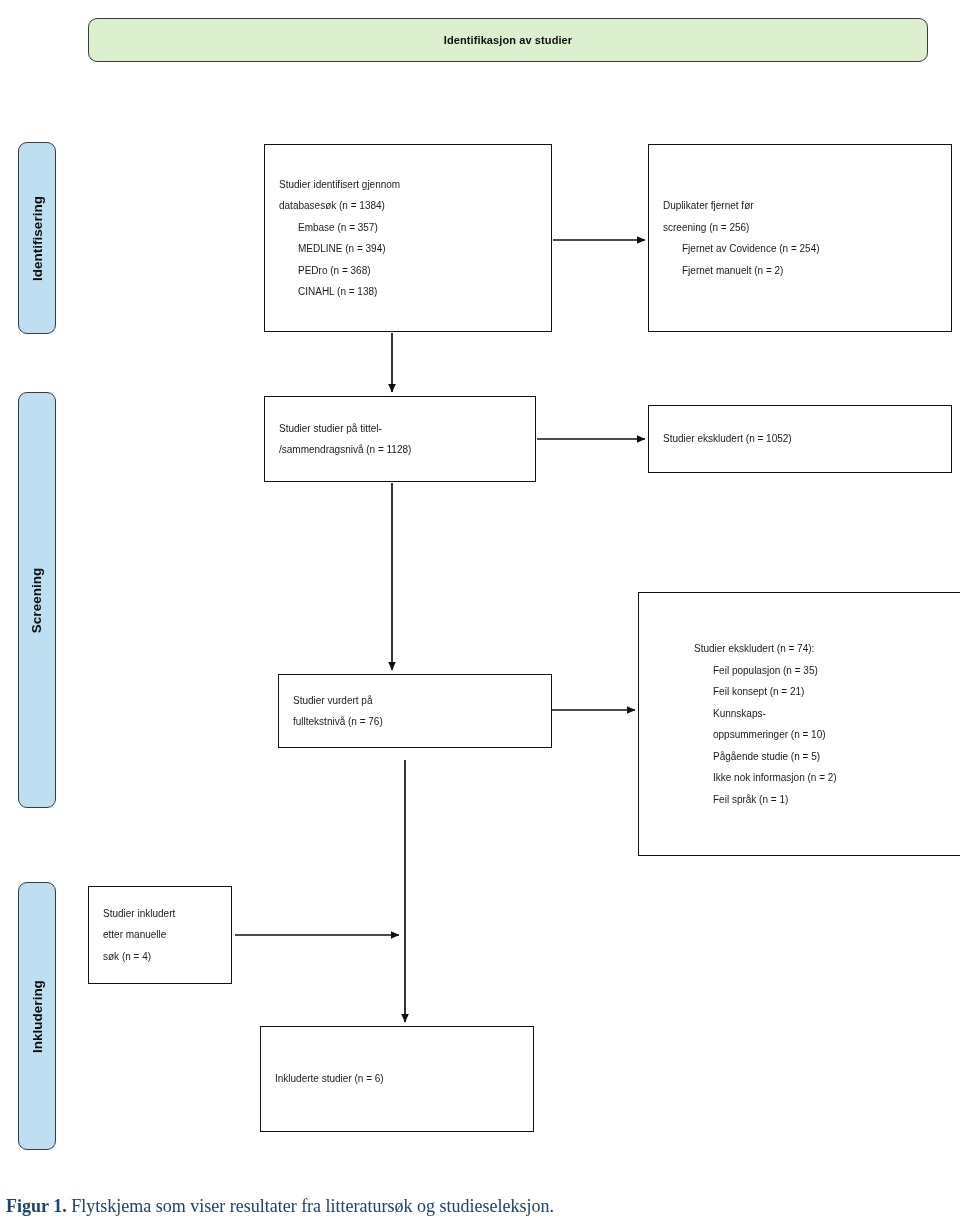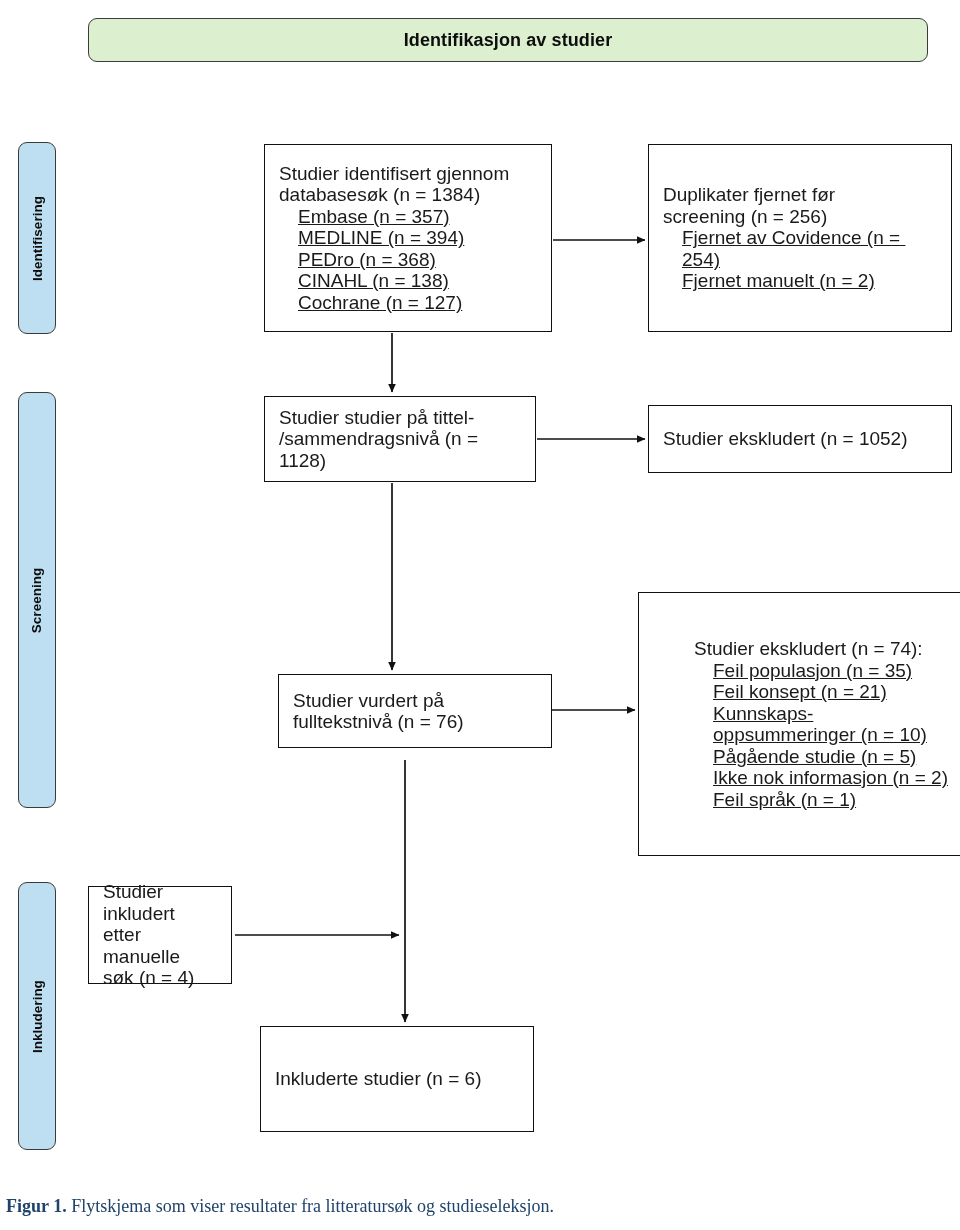--- a/index.html
+++ b/index.html
@@ -32,21 +32,21 @@
     height: 44px;
     box-sizing: border-box;
     background: #DCF0D0;
     border: 1.3px solid #3b3b3b;
     border-radius: 9px;
     display: flex;
     align-items: center;
     justify-content: center;
   }
   .banner-text {
-    font-size: 18px;
+    font-size: 11px;
     font-weight: bold;
     color: #0d0d0d;
     letter-spacing: 0.1px;
   }
 
   
   .stage {
     position: absolute;
     box-sizing: border-box;
     background: #BEDFF2;
@@ -75,26 +75,26 @@
     border: 1.4px solid #111111;
     display: flex;
     align-items: center;
   }
   .box-inner {
     padding: 0 14px;
     width: 100%;
     box-sizing: border-box;
   }
   .line {
-    font-size: 19px;
+    font-size: 10px;
     line-height: 21.5px;
     color: #1a1a1a;
     white-space: pre-wrap;
   }
-  .line.sub { padding-left: 19px; text-decoration: underline; }
+  .line.sub { padding-left: 19px; }
 
   .box-identified      { left: 264px; top: 144px;  width: 288px; height: 188px; }
   .box-duplicates      { left: 648px; top: 144px;  width: 304px; height: 188px; }
   .box-screened        { left: 264px; top: 396px;  width: 272px; height: 86px;  }
   .box-screen-excluded { left: 648px; top: 405px;  width: 304px; height: 68px;  }
   .box-fulltext        { left: 262px; top: 674px;  width: 274px; height: 74px; margin-left: 16px;  }
   .box-fulltext-excl   { left: 638px; top: 592px;  width: 350px; height: 264px; padding-left: 41px; }
   .box-manual          { left: 88px;  top: 886px;  width: 144px; height: 98px;  }
   .box-included        { left: 260px; top: 1026px; width: 274px; height: 106px; }
 
@@ -161,21 +161,20 @@
   </svg>
 
   <div class="box box-identified">
     <div class="box-inner">
       <div class="line">Studier identifisert gjennom</div>
       <div class="line">databasesøk (n = 1384)</div>
       <div class="line sub">Embase (n = 357)</div>
       <div class="line sub">MEDLINE (n = 394)</div>
       <div class="line sub">PEDro (n = 368)</div>
       <div class="line sub">CINAHL (n = 138)</div>
-      <div class="line sub">Cochrane (n = 127)</div>
     </div>
   </div>
 
   <div class="box box-duplicates">
     <div class="box-inner">
       <div class="line">Duplikater fjernet før</div>
       <div class="line">screening (n = 256)</div>
       <div class="line sub">Fjernet av Covidence (n = 254)</div>
       <div class="line sub">Fjernet manuelt (n = 2)</div>
     </div>

